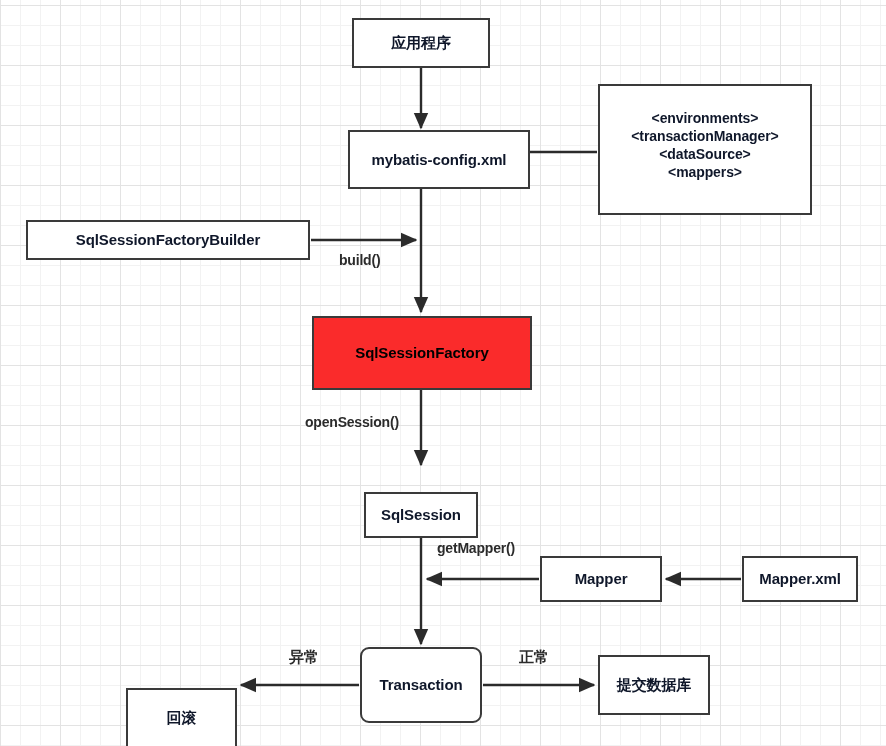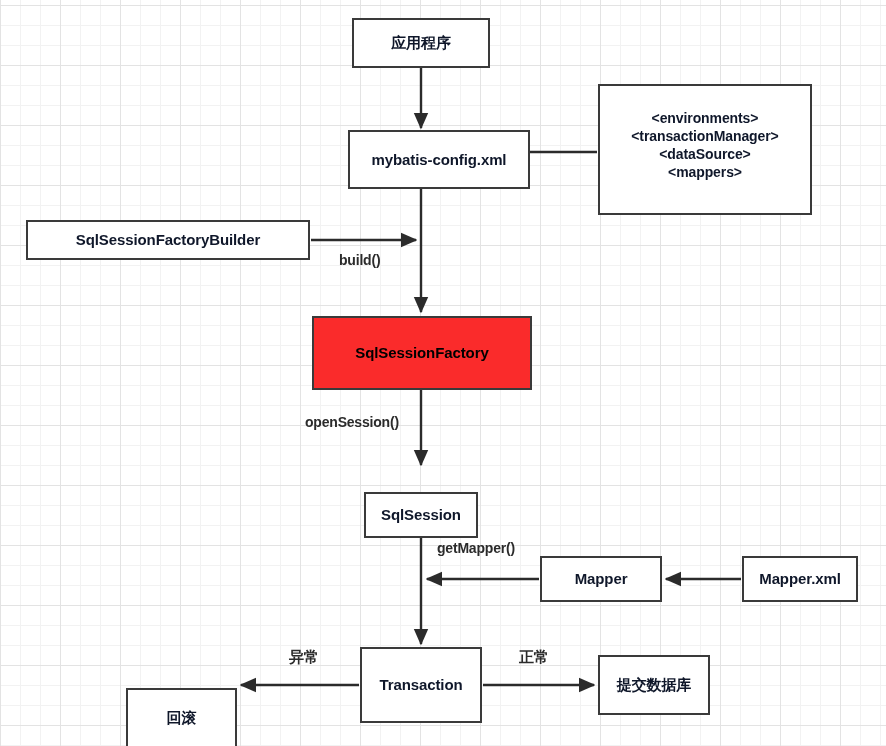--- a/index.html
+++ b/index.html
@@ -110,21 +110,21 @@
   <div class="node" style="left:26px;top:220px;width:284px;height:40px;">SqlSessionFactoryBuilder</div>
 
   <div class="node red" style="left:312px;top:316px;width:220px;height:74px;">SqlSessionFactory</div>
 
   <div class="node" style="left:364px;top:468px;width:114px;height:46px;margin-top:24px;">SqlSession</div>
 
   <div class="node" style="left:540px;top:556px;width:122px;height:46px;">Mapper</div>
 
   <div class="node" style="left:742px;top:556px;width:116px;height:46px;">Mapper.xml</div>
 
-  <div class="node" style="left:360px;top:647px;width:122px;height:76px;">Transaction</div>
+  <div class="node" style="left:360px;top:647px;width:122px;height:76px;border-radius:9px;">Transaction</div>
 
   <div class="node cjk" style="left:126px;top:688px;width:111px;height:60px;">回滚</div>
 
   <div class="node cjk" style="left:598px;top:655px;width:112px;height:60px;">提交数据库</div>
 
   <div class="edge-label" style="left:339px;top:228px;margin-top:24px;">build()</div>
 
   <div class="edge-label" style="left:305px;top:414px;">openSession()</div>
 
   <div class="edge-label" style="left:437px;top:540px;">getMapper()</div>

